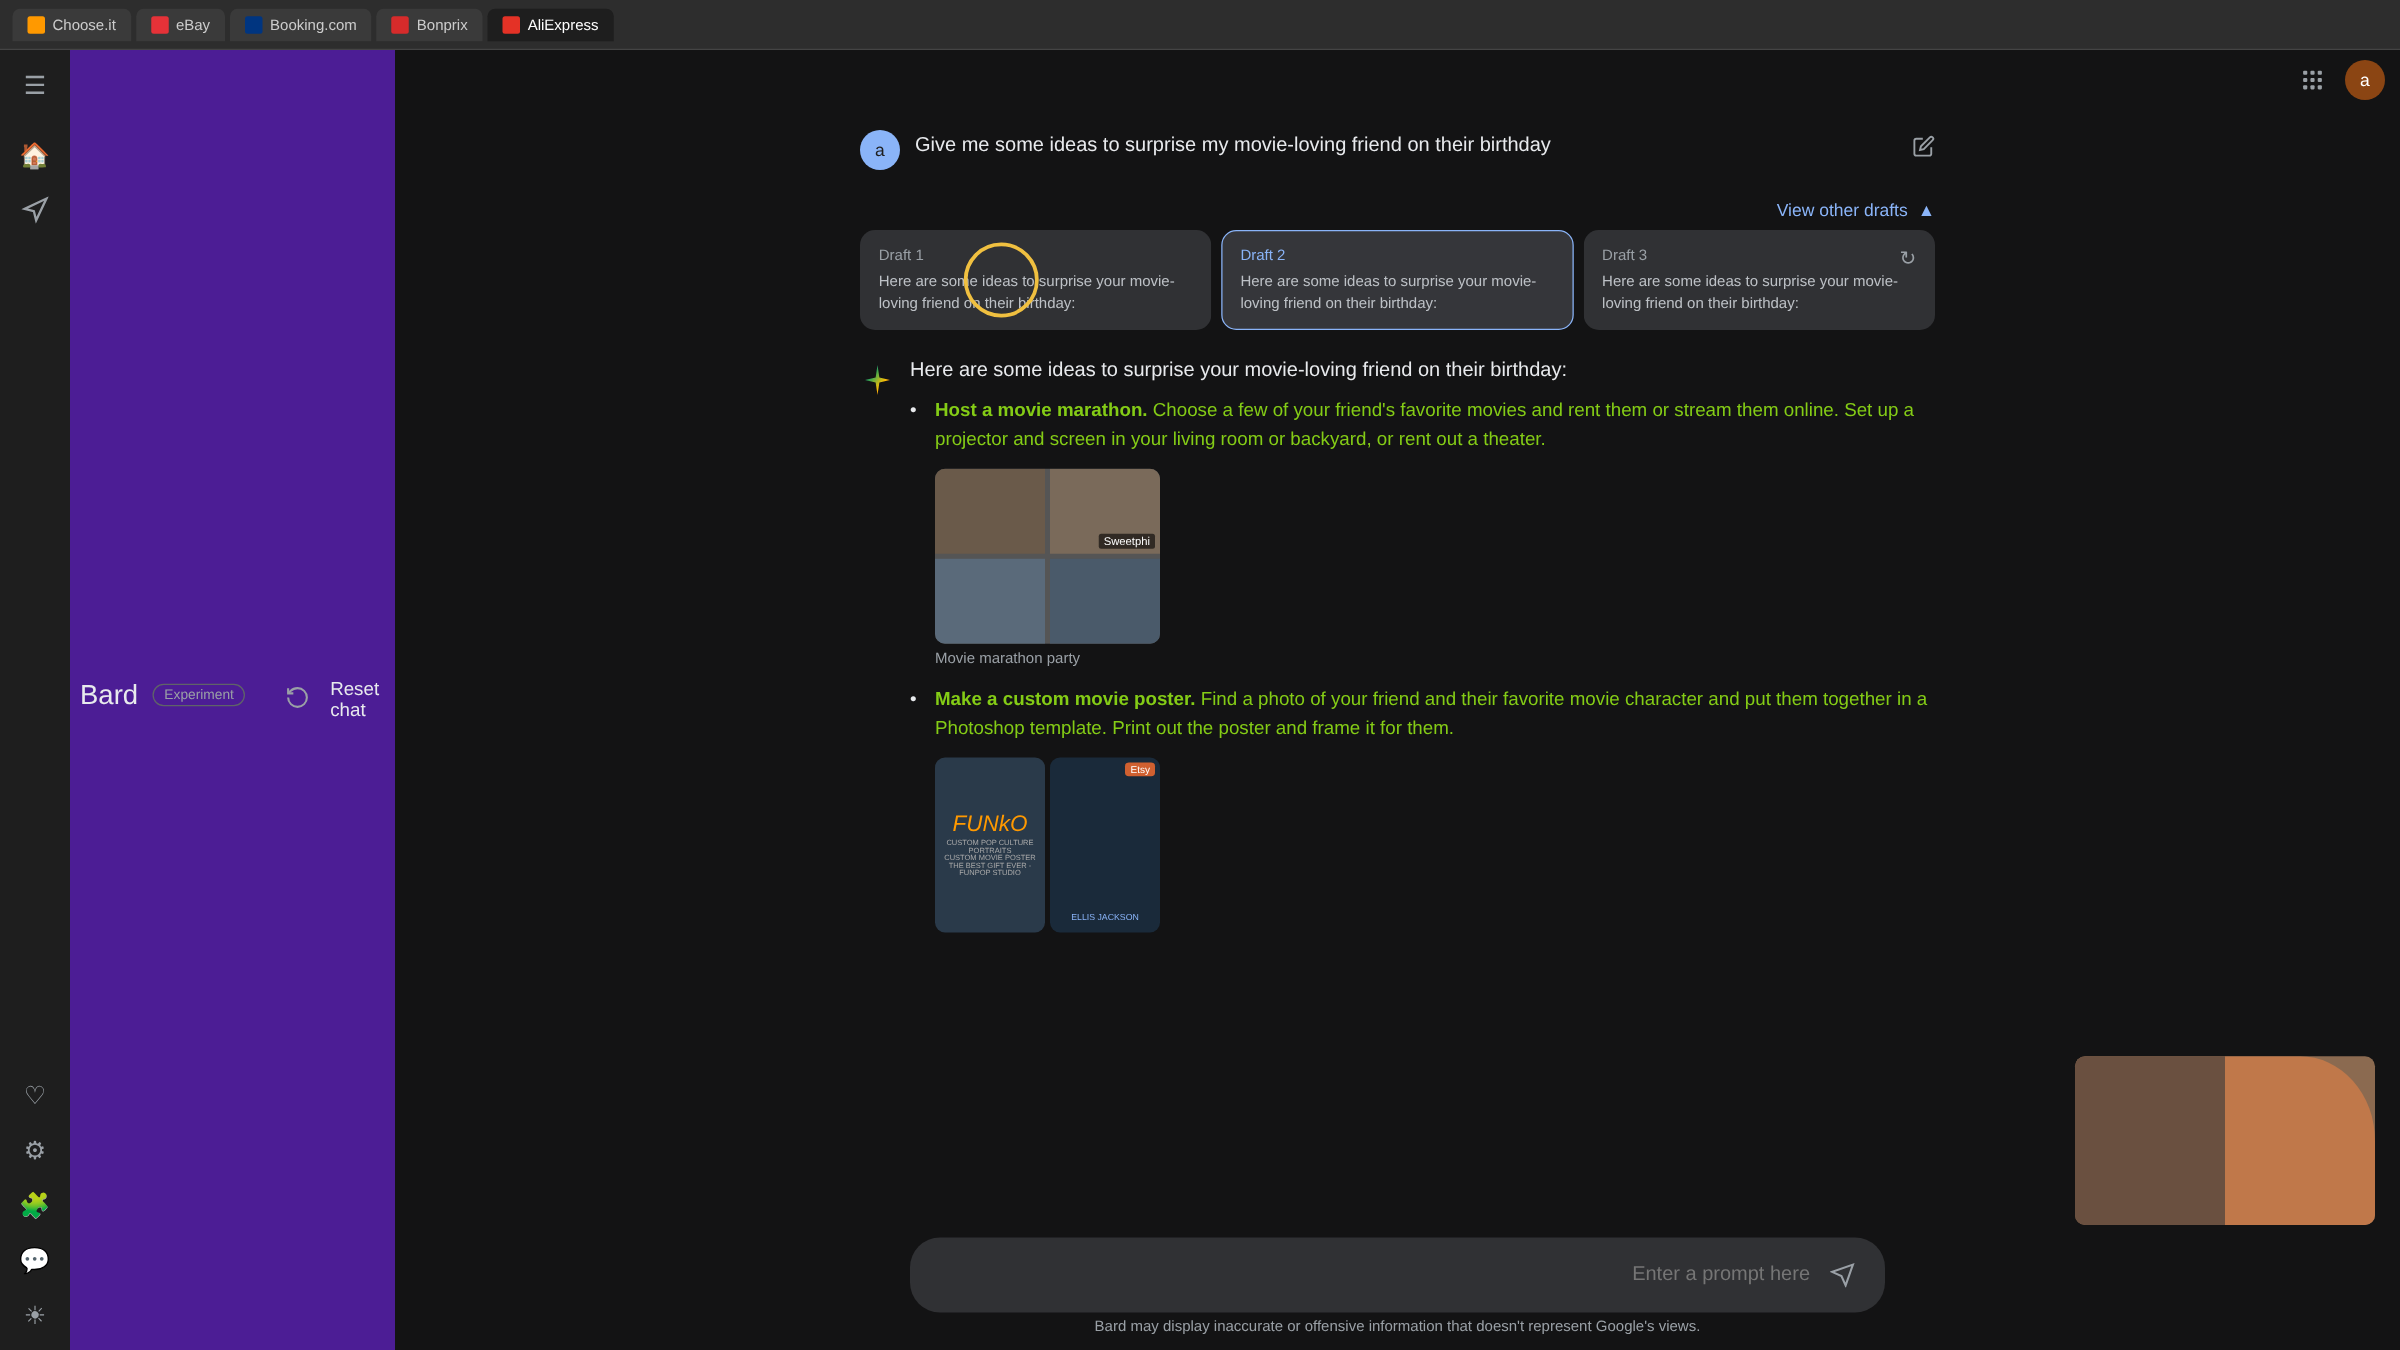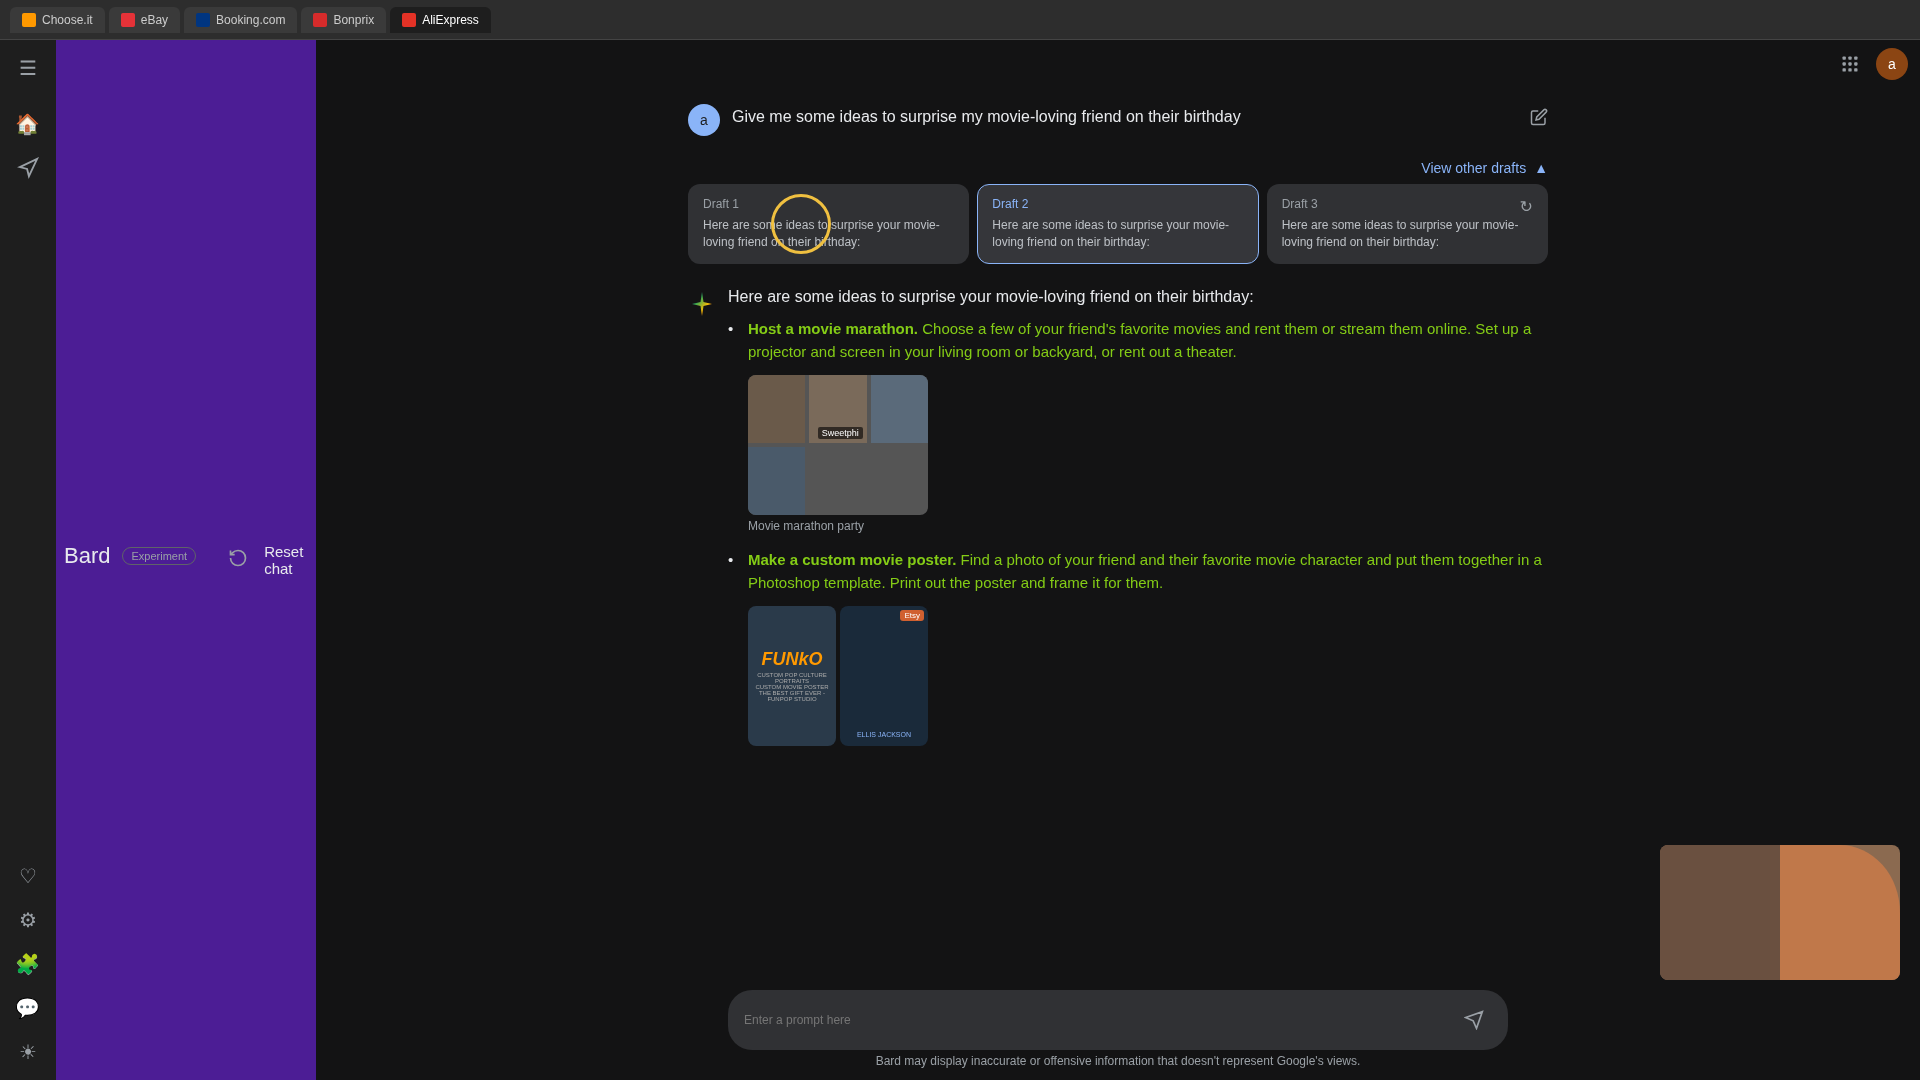--- a/index.html
+++ b/index.html
@@ -297,21 +297,22 @@
       align-items: center;
       padding: 12px 16px;
       gap: 8px;
     }
     .prompt-input {
       flex: 1;
       background: transparent;
       border: none;
       outline: none;
       color: #e8eaed;
-      font-size: 12px;
+      font-size: 16px;
+      text-align: right;
     }
     .send-button {
       width: 36px;
       height: 36px;
       border-radius: 50%;
       background: transparent;
       border: none;
       color: #9aa0a6;
       cursor: pointer;
       display: flex;
@@ -587,41 +588,41 @@
               <div class="response-intro">Here are some ideas to surprise your movie-loving friend on their birthday:</div>
 
               <div class="bullet-item">
                 <span class="bullet-bold">Host a movie marathon.</span>
                 <span> Choose a few of your friend's favorite movies and rent them or stream them online. Set up a projector and screen in your living room or backyard, or rent out a theater.</span>
               </div>
 
               <div style="padding-left:20px; margin-bottom:16px;">
                 <div style="width:180px; height:140px; border-radius:8px; overflow:hidden; background:#555; position:relative;">
 
-                  <div style="display:grid; grid-template-columns:1fr 1fr 1fr; grid-template-rows:1fr 1fr; width:100%; height:100%; gap:4px;text-decoration:underline;">
+                  <div style="display:grid; grid-template-columns:1fr 1fr; grid-template-rows:1fr 1fr; width:100%; height:100%; gap:4px;text-decoration:underline;">
                     <div style="background:#6a5a4a;"></div>
                     <div style="background:#7a6a5a; position:relative;">
                       <div style="position:absolute; bottom:4px; right:4px; background:rgba(0,0,0,0.6); color:#fff; font-size:9px; padding:1px 4px; border-radius:2px;">Sweetphi</div>
                     </div>
                     <div style="background:#5a6a7a;"></div>
                     <div style="background:#4a5a6a;"></div>
                   </div>
                 </div>
                 <div style="font-size:12px; color:#9aa0a6; margin-top:4px;">Movie marathon party</div>
               </div>
 
               <div class="bullet-item">
                 <span class="bullet-bold">Make a custom movie poster.</span>
                 <span> Find a photo of your friend and their favorite movie character and put them together in a Photoshop template. Print out the poster and frame it for them.</span>
               </div>
 
               <div style="padding-left:20px; margin-bottom:16px; display:flex; gap:4px;">
 
                 <div class="poster-left">
-                  <div style="font-size:18px; font-weight:700; color:#f90; font-style:italic;">FUNkO</div>
+                  <div style="font-size:18px; font-weight:400; color:#f90; font-style:italic;">FUNkO</div>
                   <div style="font-size:6px; color:#aaa; text-align:center; padding:2px 4px;">CUSTOM POP CULTURE PORTRAITS<br>CUSTOM MOVIE POSTER<br>THE BEST GIFT EVER - FUNPOP STUDIO</div>
                 </div>
 
                 <div class="poster-right" style="background:#1a2a3a; position:relative;">
                   <div style="position:absolute; top:4px; right:4px; background:#d06030; color:#fff; font-size:8px; padding:1px 4px; border-radius:3px;">Etsy</div>
                   <div style="color:#8ab4f8; font-size:7px; text-align:center; padding:0 4px 4px;">ELLIS JACKSON</div>
                 </div>
               </div>
 
             </div>

